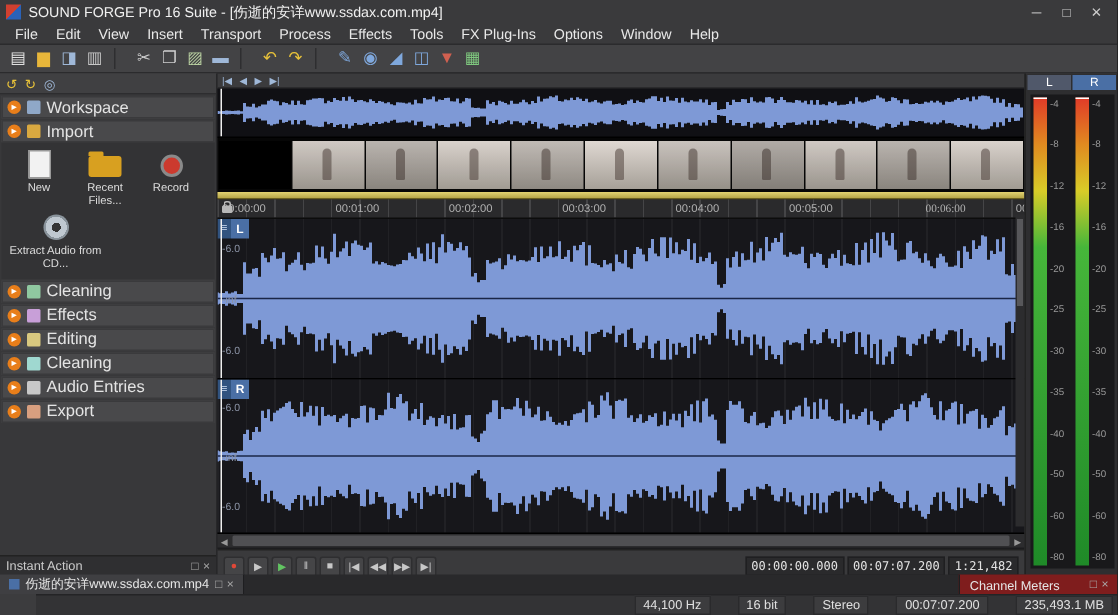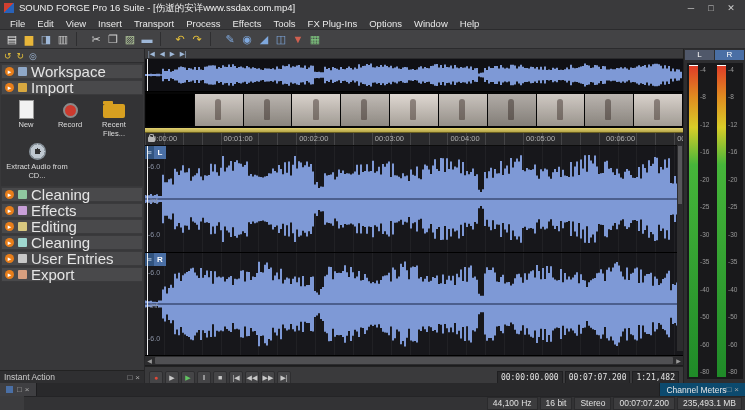--- a/index.html
+++ b/index.html
@@ -20,21 +20,21 @@
   .tb-icon{width:16px;height:16px;display:flex;align-items:center;justify-content:center;font-size:11px;line-height:16px;}
   .tb-sep{width:7px;height:14px;border-left:1px solid #2e2e30;margin:0 3px 0 4px;}
 
   
   .sidebar{position:absolute;left:0;top:49px;width:145px;bottom:27px;background:#38383a;border-right:1px solid #272729;box-sizing:border-box;}
   .side-tools{height:13px;background:#404042;display:flex;align-items:center;gap:5px;padding:0 4px;border-bottom:1px solid #2d2d2f;}
   .side-tool{font-size:9px;}
   .side-header{height:15px;margin:1px 1px 0 1px;background:#49494b;display:flex;align-items:center;gap:4px;padding:0 3px;border:1px solid #3a3a3c;box-sizing:border-box;}
   .arrow-badge{width:9px;height:9px;border-radius:50%;background:#e87e1a;color:#fff;font-size:7px;line-height:9px;text-align:center;flex:0 0 auto;}
   .sec-icon{width:9px;height:9px;border-radius:1px;flex:0 0 auto;}
-  .sec-label{font-size:15px;color:#e4e4e4;white-space:nowrap;}
+  .sec-label{font-size:11px;color:#e4e4e4;white-space:nowrap;}
   .import-grid{margin:0 1px;background:#333335;display:flex;flex-wrap:wrap;padding:4px 2px 5px 4px;gap:3px 2px;}
   .imp-item{width:42px;display:flex;flex-direction:column;align-items:center;gap:2px;}
   .imp-item.wide{width:64px;}
   .imp-icon{height:20px;display:flex;align-items:center;justify-content:center;}
   .imp-label{font-size:7.5px;color:#ddd;text-align:center;line-height:1.15;}
   .ic-page{width:15px;height:19px;background:#f2f2f2;border:1px solid #999;box-sizing:border-box;}
   .ic-folder,.ic-folder-recent{width:22px;height:14px;background:#e8b63a;border-radius:2px;position:relative;margin-top:4px;}
   .ic-folder:before,.ic-folder-recent:before{content:'';position:absolute;top:-3px;left:0;width:10px;height:3px;background:#e8b63a;border-radius:1px 1px 0 0;}
   .ic-folder-recent{background:#d8a020;}
   .ic-folder-recent:before{background:#d8a020;}
@@ -94,22 +94,22 @@
   .m-bar:after{content:'';position:absolute;top:0;left:0;right:0;height:1px;background:#fff;}
   #mbar1{left:2px;}
   #mbar2{left:30px;}
   .m-num{position:absolute;font-size:6.5px;color:#9a9a9a;line-height:1;}
 
   
   .tabrow{position:absolute;left:0;right:0;bottom:14px;height:13px;background:#29292b;display:flex;align-items:center;box-sizing:border-box;}
   .doc-tab{height:13px;background:#3f3f42;display:flex;align-items:center;gap:4px;padding:0 6px;border-right:1px solid #1e1e20;font-size:8.5px;color:#e6e6e6;box-sizing:border-box;}
   .doc-ico{width:7px;height:7px;background:#4a6fa5;}
   .tab-glyphs{display:flex;gap:3px;font-size:8px;color:#aaa;}
-  .meters-tab{margin-left:auto;height:13px;background:#0c4a6e;display:flex;align-items:center;gap:0;padding:0 6px;border-left:1px solid #1e1e20;font-size:8.5px;color:#e6e6e6;box-sizing:border-box;}
-  .statusbar{position:absolute;left:0;right:0;bottom:0;height:14px;background:#333335;border-top:1px solid #242426;display:flex;align-items:flex-start;justify-content:flex-end;gap:2px;padding:0 3px;box-sizing:border-box;margin-left:24px;}
+  .meters-tab{margin-left:auto;height:13px;background:#7f1d1d;display:flex;align-items:center;gap:20px;padding:0 6px;border-left:1px solid #1e1e20;font-size:8.5px;color:#e6e6e6;box-sizing:border-box;}
+  .statusbar{position:absolute;left:0;right:0;bottom:0;height:14px;background:#333335;border-top:1px solid #242426;display:flex;align-items:flex-start;justify-content:flex-end;gap:18px;padding:0 3px;box-sizing:border-box;margin-left:24px;}
   .sb-field{background:#3c3c3e;border:1px solid #2a2a2c;padding:0 5px;font-size:8.5px;color:#e0e0e0;height:11px;line-height:10px;white-space:nowrap;}
 </style>
 </head>
 <body>
 
 <div id="app">
 
   <div class="titlebar">
     <span class="app-icon"></span>
     <span class="tb-title">SOUND FORGE Pro 16 Suite - [伤逝的安详www.ssdax.com.mp4]</span>
@@ -176,29 +176,29 @@
         </div>
         <div class="import-grid">
           <div class="imp-item">
             <div class="imp-icon">
               <div class="ic-page"></div>
             </div>
             <div class="imp-label">New</div>
           </div>
           <div class="imp-item">
             <div class="imp-icon">
+              <div class="ic-folder-recent"></div>
+            </div>
+            <div class="imp-label">Recent Files...</div>
+          </div>
+          <div class="imp-item">
+            <div class="imp-icon">
               <div class="ic-record"></div>
             </div>
             <div class="imp-label">Record</div>
-          </div>
-          <div class="imp-item">
-            <div class="imp-icon">
-              <div class="ic-folder-recent"></div>
-            </div>
-            <div class="imp-label">Recent Files...</div>
           </div>
           <div class="imp-item wide">
             <div class="imp-icon">
               <div class="ic-cd"></div>
             </div>
             <div class="imp-label">Extract Audio from CD...</div>
           </div>
         </div>
         <div class="side-header">
           <span class="arrow-badge">▸</span>
@@ -216,21 +216,21 @@
           <span class="sec-label">Editing</span>
         </div>
         <div class="side-header">
           <span class="arrow-badge">▸</span>
           <span class="sec-icon" style="background: rgb(159, 216, 208);"></span>
           <span class="sec-label">Cleaning</span>
         </div>
         <div class="side-header">
           <span class="arrow-badge">▸</span>
           <span class="sec-icon" style="background: rgb(200, 200, 200);"></span>
-          <span class="sec-label">User Entries</span>
+          <span class="sec-label">Audio Entries</span>
         </div>
         <div class="side-header">
           <span class="arrow-badge">▸</span>
           <span class="sec-icon" style="background: rgb(216, 159, 127);"></span>
           <span class="sec-label">Export</span>
         </div>
       </div>
     <div class="instant-action">
       <span>Instant Action</span>
       <span class="ia-glyphs">
@@ -271,21 +271,21 @@
     <div class="loopbar"></div>
 
     <div class="ruler" id="ruler">
       <span class="lock"></span>
     <span class="ruler-label" style="left: 3px;">00:00:00</span>
         <span class="ruler-label" style="left: 78.6px;">00:01:00</span>
         <span class="ruler-label" style="left: 154.2px;">00:02:00</span>
         <span class="ruler-label" style="left: 229.8px;">00:03:00</span>
         <span class="ruler-label" style="left: 305.4px;">00:04:00</span>
         <span class="ruler-label" style="left: 381px;">00:05:00</span>
-        <span class="ruler-label" style="left: 461px;">00:06:00</span>
+        <span class="ruler-label" style="left: 472px; font-family: Liberation Serif, serif;">00:06:00</span>
         <span class="ruler-label" style="left: 532.2px;">00:07:00</span>
       </div>
 
     <div class="channel" id="chL">
       <svg id="wavL" class="wave-svg" viewBox="0 0 538 106" width="538" height="106">
           <path d="M0 49.0L0 57.0M2 49.5L2 56.5M4 49.3L4 56.7M6 48.1L6 57.9M8 49.7L8 56.3M10 49.0L10 57.0M12 48.2L12 57.8M14 50.0L14 56.0M16 50.0L16 56.0M18 28.8L18 77.2M20 36.3L20 69.7M22 36.3L22 69.7M24 33.2L24 72.8M26 32.6L26 73.4M28 38.5L28 67.5M30 22.7L30 83.3M32 25.8L32 80.2M34 28.9L34 77.1M36 24.4L36 81.6M38 19.3L38 86.7M40 26.5L40 79.5M42 26.2L42 79.8M44 22.2L44 83.8M46 34.8L46 71.2M48 30.5L48 75.5M50 29.2L50 76.8M52 27.2L52 78.8M54 22.2L54 83.8M56 30.5L56 75.5M58 34.2L58 71.8M60 29.3L60 76.7M62 29.7L62 76.3M64 29.1L64 76.9M66 17.7L66 88.3M68 25.5L68 80.5M70 18.3L70 87.7M72 26.3L72 79.7M74 29.8L74 76.2M76 21.8L76 84.2M78 9.9L78 96.1M80 25.5L80 80.5M82 21.6L82 84.4M84 19.5L84 86.5M86 15.0L86 91.0M88 24.7L88 81.3M90 16.1L90 89.9M92 14.3L92 91.7M94 17.2L94 88.8M96 17.8L96 88.2M98 20.7L98 85.3M100 19.0L100 87.0M102 15.6L102 90.4M104 29.7L104 76.3M106 28.1L106 77.9M108 30.4L108 75.6M110 28.7L110 77.3M112 29.5L112 76.5M114 30.7L114 75.3M116 31.0L116 75.0M118 31.5L118 74.5M120 30.4L120 75.6M122 30.0L122 76.0M124 27.3L124 78.7M126 27.5L126 78.5M128 22.5L128 83.5M130 24.9L130 81.1M132 26.5L132 79.5M134 19.0L134 87.0M136 23.0L136 83.0M138 28.2L138 77.8M140 16.3L140 89.7M142 26.7L142 79.3M144 15.5L144 90.5M146 29.5L146 76.5M148 18.8L148 87.2M150 10.1L150 95.9M152 22.4L152 83.6M154 15.3L154 90.7M156 16.5L156 89.5M158 21.2L158 84.8M160 19.3L160 86.7M162 15.5L162 90.5M164 20.8L164 85.2M166 18.0L166 88.0M168 25.6L168 80.4M170 38.4L170 67.6M172 36.0L172 70.0M174 42.1L174 63.9M176 40.6L176 65.4M178 40.7L178 65.3M180 27.3L180 78.7M182 29.6L182 76.4M184 29.0L184 77.0M186 28.4L186 77.6M188 26.2L188 79.8M190 33.5L190 72.5M192 30.8L192 75.2M194 23.5L194 82.5M196 27.0L196 79.0M198 24.4L198 81.6M200 28.1L200 77.9M202 27.3L202 78.7M204 27.5L204 78.5M206 28.4L206 77.6M208 27.6L208 78.4M210 25.4L210 80.6M212 18.8L212 87.2M214 28.7L214 77.3M216 18.4L216 87.6M218 26.1L218 79.9M220 24.9L220 81.1M222 18.3L222 87.7M224 25.5L224 80.5M226 24.9L226 81.1M228 14.8L228 91.2M230 26.7L230 79.3M232 25.2L232 80.8M234 20.7L234 85.3M236 28.5L236 77.5M238 17.9L238 88.1M240 20.8L240 85.2M242 17.4L242 88.6M244 15.4L244 90.6M246 31.0L246 75.0M248 17.5L248 88.5M250 29.3L250 76.7M252 29.6L252 76.4M254 30.7L254 75.3M256 32.2L256 73.8M258 27.3L258 78.7M260 30.3L260 75.7M262 29.5L262 76.5M264 34.9L264 71.1M266 23.6L266 82.4M268 28.7L268 77.3M270 29.7L270 76.3M272 20.6L272 85.4M274 32.2L274 73.8M276 33.2L276 72.8M278 23.4L278 82.6M280 18.6L280 87.4M282 19.8L282 86.2M284 23.6L284 82.4M286 28.1L286 77.9M288 19.4L288 86.6M290 13.3L290 92.7M292 23.0L292 83.0M294 24.9L294 81.1M296 12.1L296 93.9M298 12.2L298 93.8M300 26.0L300 80.0M302 12.3L302 93.7M304 22.9L304 83.1M306 15.5L306 90.5M308 23.5L308 82.5M310 20.5L310 85.5M312 21.4L312 84.6M314 13.4L314 92.6M316 27.2L316 78.8M318 16.1L318 89.9M320 29.3L320 76.7M322 25.1L322 80.9M324 28.2L324 77.8M326 26.0L326 80.0M328 22.4L328 83.6M330 30.0L330 76.0M332 28.3L332 77.7M334 43.8L334 62.2M336 45.9L336 60.1M338 43.3L338 62.7M340 26.1L340 79.9M342 32.3L342 73.7M344 25.3L344 80.7M346 21.7L346 84.3M348 31.8L348 74.2M350 22.9L350 83.1M352 27.5L352 78.5M354 27.2L354 78.8M356 15.1L356 90.9M358 29.0L358 77.0M360 22.4L360 83.6M362 19.5L362 86.5M364 27.7L364 78.3M366 12.0L366 94.0M368 21.5L368 84.5M370 15.8L370 90.2M372 12.6L372 93.4M374 15.4L374 90.6M376 9.2L376 96.8M378 23.9L378 82.1M380 25.2L380 80.8M382 22.1L382 83.9M384 23.5L384 82.5M386 23.9L386 82.1M388 23.2L388 82.8M390 18.5L390 87.5M392 29.4L392 76.6M394 32.8L394 73.2M396 23.2L396 82.8M398 25.3L398 80.7M400 22.5L400 83.5M402 23.4L402 82.6M404 30.5L404 75.5M406 32.7L406 73.3M408 26.3L408 79.7M410 23.1L410 82.9M412 26.0L412 80.0M414 20.7L414 85.3M416 31.1L416 74.9M418 23.8L418 82.2M420 29.5L420 76.5M422 30.0L422 76.0M424 30.9L424 75.1M426 16.0L426 90.0M428 30.5L428 75.5M430 20.6L430 85.4M432 15.6L432 90.4M434 29.0L434 77.0M436 13.4L436 92.6M438 22.6L438 83.4M440 9.2L440 96.8M442 25.7L442 80.3M444 8.9L444 97.1M446 14.4L446 91.6M448 17.6L448 88.4M450 9.4L450 96.6M452 20.5L452 85.5M454 28.1L454 77.9M456 27.2L456 78.8M458 27.0L458 79.0M460 15.8L460 90.2M462 14.7L462 91.3M464 22.8L464 83.2M466 21.9L466 84.1M468 26.2L468 79.8M470 29.1L470 76.9M472 22.8L472 83.2M474 27.6L474 78.4M476 31.5L476 74.5M478 32.8L478 73.2M480 25.8L480 80.2M482 23.1L482 82.9M484 24.8L484 81.2M486 29.0L486 77.0M488 31.8L488 74.2M490 31.9L490 74.1M492 31.0L492 75.0M494 21.1L494 84.9M496 32.6L496 73.4M498 18.2L498 87.8M500 21.9L500 84.1M502 26.6L502 79.4M504 14.2L504 91.8M506 20.0L506 86.0M508 17.8L508 88.2M510 10.9L510 95.1M512 11.7L512 94.3M514 27.2L514 78.8M516 21.1L516 84.9M518 23.4L518 82.6M520 13.5L520 92.5M522 21.7L522 84.3M524 12.2L524 93.8M526 36.9L526 69.1M528 37.6L528 68.4M530 30.0L530 76.0M532 37.4L532 68.6M534 39.6L534 66.4M536 40.2L536 65.8" stroke="#7e99d6" stroke-width="2" fill="none"></path>
           <line x1="0" y1="53" x2="538" y2="53" stroke="rgba(15,25,55,0.9)"></line>
         </svg>
       <div class="ch-tag">
         <span class="ch-menu">≡</span>
@@ -371,20 +371,21 @@
         <span class="m-num" style="top: 278.545px; left: 13px;">-60</span>
         <span class="m-num" style="top: 278.545px; left: 41px;">-60</span>
         <span class="m-num" style="top: 306px; left: 13px;">-80</span>
         <span class="m-num" style="top: 306px; left: 41px;">-80</span>
       </div>
   </div>
 
   <div class="tabrow">
     <div class="doc-tab">
       <span class="doc-ico"></span>
+      <span>伤逝的安详www.ssdax.com.mp4</span>
       <span class="tab-glyphs">
         <span>□</span>
         <span>×</span>
       </span>
     </div>
     <div class="meters-tab">
       <span>Channel Meters</span>
       <span class="tab-glyphs">
         <span>□</span>
         <span>×</span>

